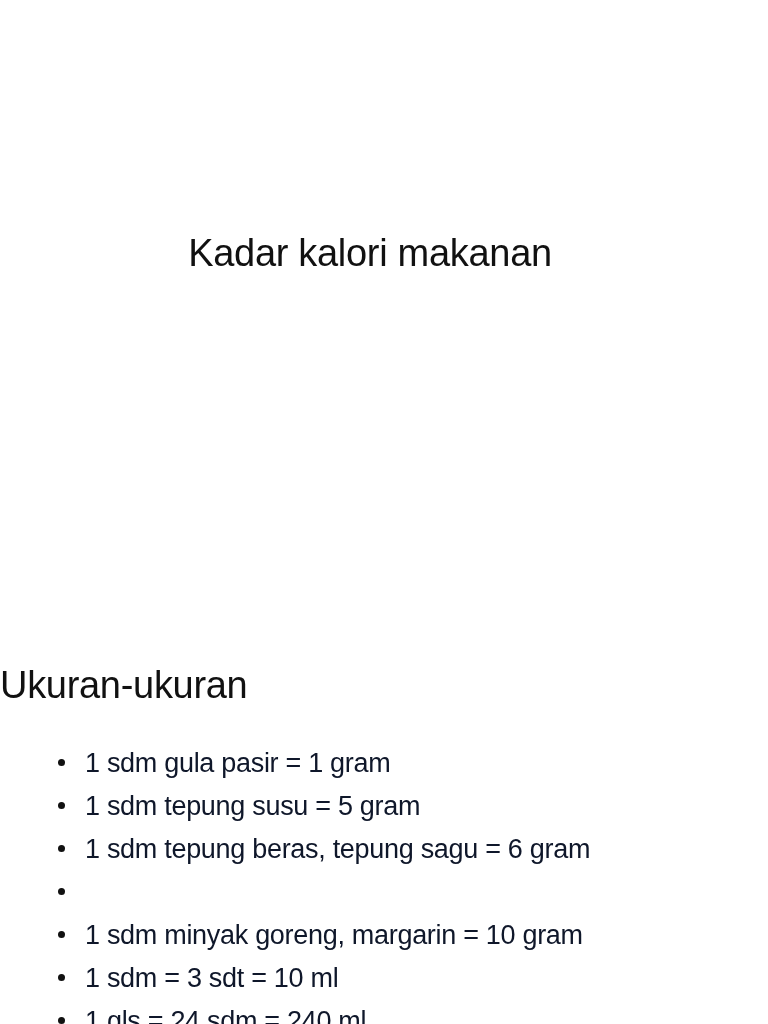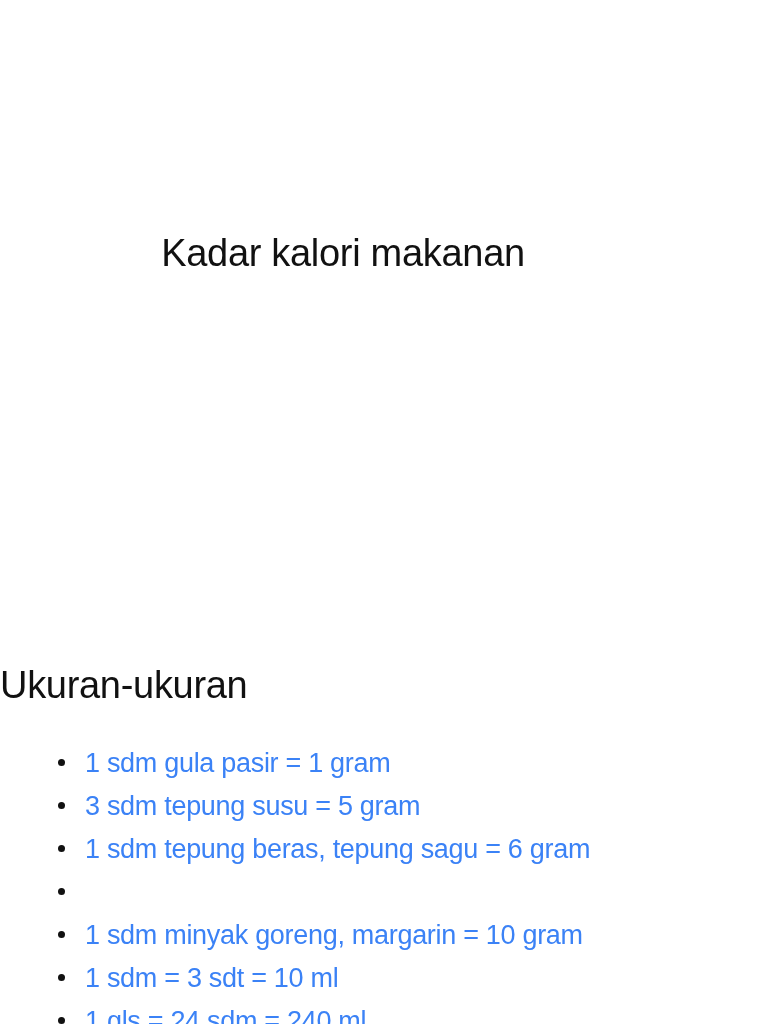--- a/index.html
+++ b/index.html
@@ -26,20 +26,21 @@
     .slide-title-1 {
       position: absolute;
       left: 0;
       width: 686px;
       top: 228px;
       text-align: center;
       font-size: 38px;
       line-height: 50px;
       letter-spacing: -0.3px;
       color: #111111;
+      padding-left: 27px;
     }
     .slide-title-2 {
       position: absolute;
       left: 0;
       width: 768px;
       top: 660px;
       text-align: left;
       font-size: 38px;
       line-height: 50px;
       letter-spacing: -0.3px;
@@ -52,21 +53,21 @@
       margin: 0;
       padding: 0;
       list-style: none;
     }
     .bullets li {
       position: relative;
       height: 43px;
       line-height: 43px;
       font-size: 27px;
       letter-spacing: -0.3px;
-      color: #3b82f6;
+      color: #0f172a;
       white-space: nowrap;
     }
     .bullet-dot {
       display: inline-block;
       width: 7px;
       height: 7px;
       border-radius: 50%;
       background: #111111;
       vertical-align: middle;
       margin-right: 20px;
@@ -81,21 +82,21 @@
 
   <div class="slide-title-1">Kadar kalori makanan</div>
 
   <div class="slide-title-2">Ukuran-ukuran</div>
 
   <ul class="bullets">
     <li>
       <span class="bullet-dot"></span><span>1 sdm gula pasir = 1 gram</span>
     </li>
     <li>
-      <span class="bullet-dot"></span><span>3 sdm tepung susu = 5 gram</span>
+      <span class="bullet-dot"></span><span>1 sdm tepung susu = 5 gram</span>
     </li>
     <li>
       <span class="bullet-dot"></span><span>1 sdm tepung beras, tepung sagu = 6 gram</span>
     </li>
     <li>
       <span class="bullet-dot"></span>
     </li>
     <li>
       <span class="bullet-dot"></span><span>1 sdm minyak goreng, margarin = 10 gram</span>
     </li>

